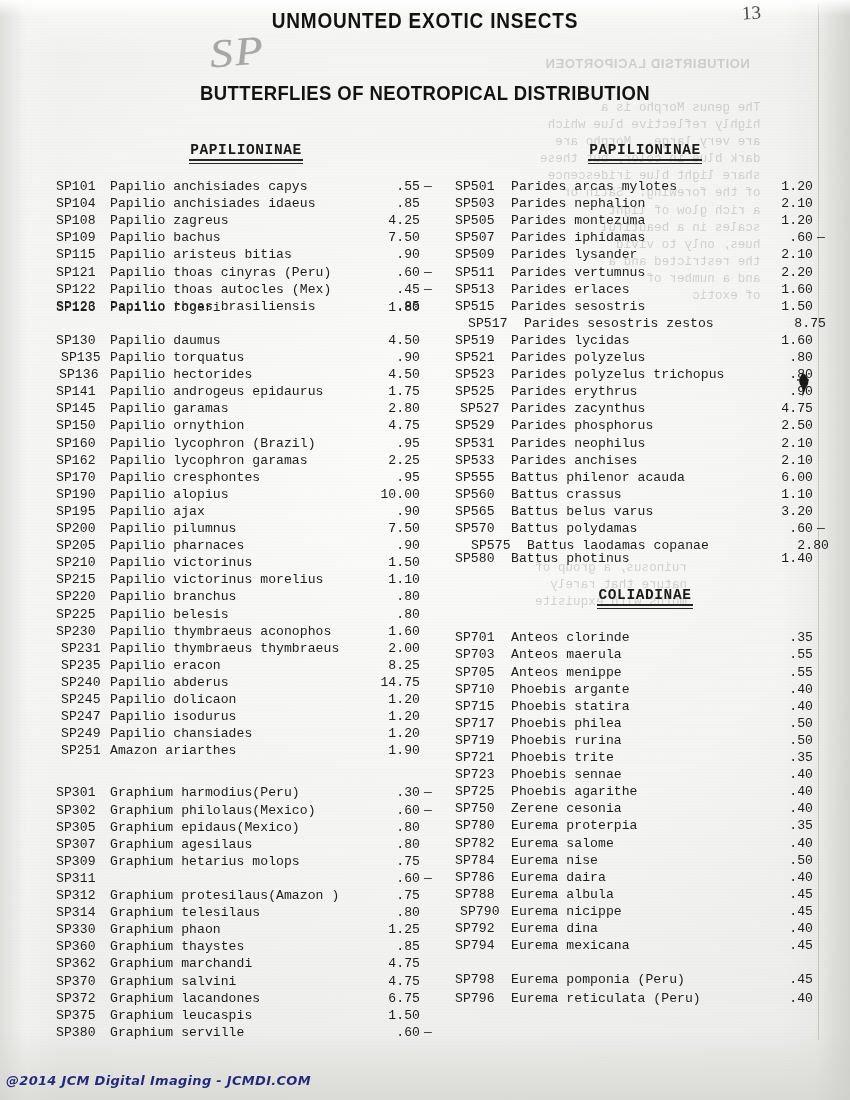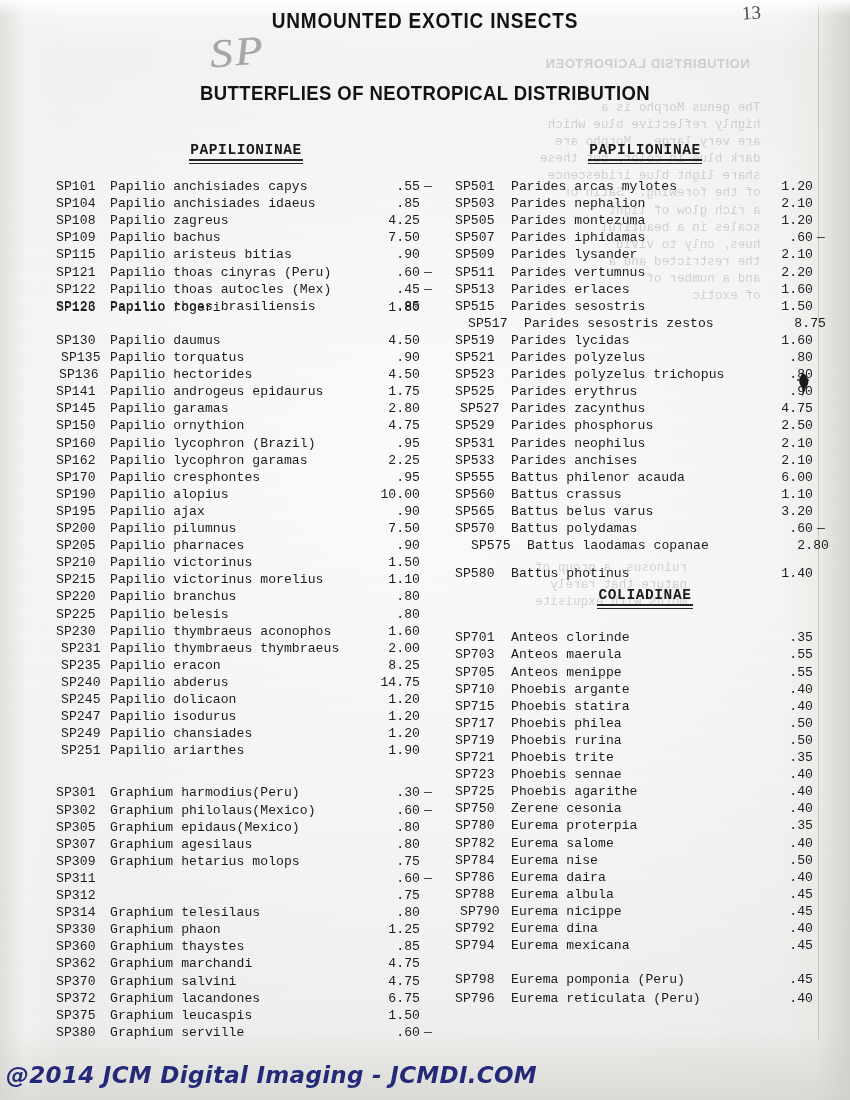--- a/index.html
+++ b/index.html
@@ -222,21 +222,21 @@
   }
 
   
   .watermark {
     position: absolute;
     left: 6px;
     bottom: 12px;
     font-family: "DejaVu Sans", sans-serif;
     font-style: italic;
     font-weight: 700;
-    font-size: 23px;
+    font-size: 13px;
     letter-spacing: .3px;
     color: #242a78;
     text-shadow: 0 0 1px rgba(255,255,255,.85);
     white-space: nowrap;
   }
 </style>
 </head>
 <body>
 
 <div id="page">
@@ -444,21 +444,21 @@
           <span class="name">Papilio isodurus</span>
           <span class="price">1.20</span>
         </div>
         <div class="entry indent-1" style="top: 725.2px;">
           <span class="code">SP249</span>
           <span class="name">Papilio chansiades</span>
           <span class="price">1.20</span>
         </div>
         <div class="entry indent-1" style="top: 742.3px;">
           <span class="code">SP251</span>
-          <span class="name">Papilio ariarthes</span>
+          <span class="name">Amazon ariarthes</span>
           <span class="price">1.90</span>
         </div>
         <div class="entry" style="top: 784.4px;">
           <span class="code">SP301</span>
           <span class="name">Graphium harmodius(Peru)</span>
           <span class="price">.30</span>
           <span class="tick">—</span>
         </div>
         <div class="entry" style="top: 801.5px;">
           <span class="code">SP302</span>
@@ -481,20 +481,21 @@
           <span class="name">Graphium hetarius molops</span>
           <span class="price">.75</span>
         </div>
         <div class="entry tight" style="top: 869.9px;">
           <span class="code">SP311</span>
           <span class="price">.60</span>
           <span class="tick">—</span>
         </div>
         <div class="entry tight" style="top: 887px;">
           <span class="code">SP312</span>
+          <span class="name">Graphium protesilaus(Amazon )</span>
           <span class="price">.75</span>
         </div>
         <div class="entry" style="top: 904.1px;">
           <span class="code">SP314</span>
           <span class="name">Graphium telesilaus</span>
           <span class="price">.80</span>
         </div>
         <div class="entry" style="top: 921.2px;">
           <span class="code">SP330</span>
           <span class="name">Graphium phaon</span>
@@ -639,21 +640,21 @@
           <span class="code">SP570</span>
           <span class="name">Battus polydamas</span>
           <span class="price">.60</span>
           <span class="tick">—</span>
         </div>
         <div class="entry" style="top: 537.1px; margin-left: 16px;">
           <span class="code">SP575</span>
           <span class="name">Battus laodamas copanae</span>
           <span class="price">2.80</span>
         </div>
-        <div class="entry" style="top: 565px;">
+        <div class="entry" style="top: 550px;">
           <span class="code">SP580</span>
           <span class="name">Battus photinus</span>
           <span class="price">1.40</span>
         </div>
         <div class="section-head" style="left: 0px; width: 100%; top: 587.3px;"><span>COLIADINAE</span><span class="rule1" style="width: 96px;"></span><span class="rule2" style="width: 96px;"></span></div>
         <div class="entry" style="top: 629.3px;">
           <span class="code">SP701</span>
           <span class="name">Anteos clorinde</span>
           <span class="price">.35</span>
         </div>

